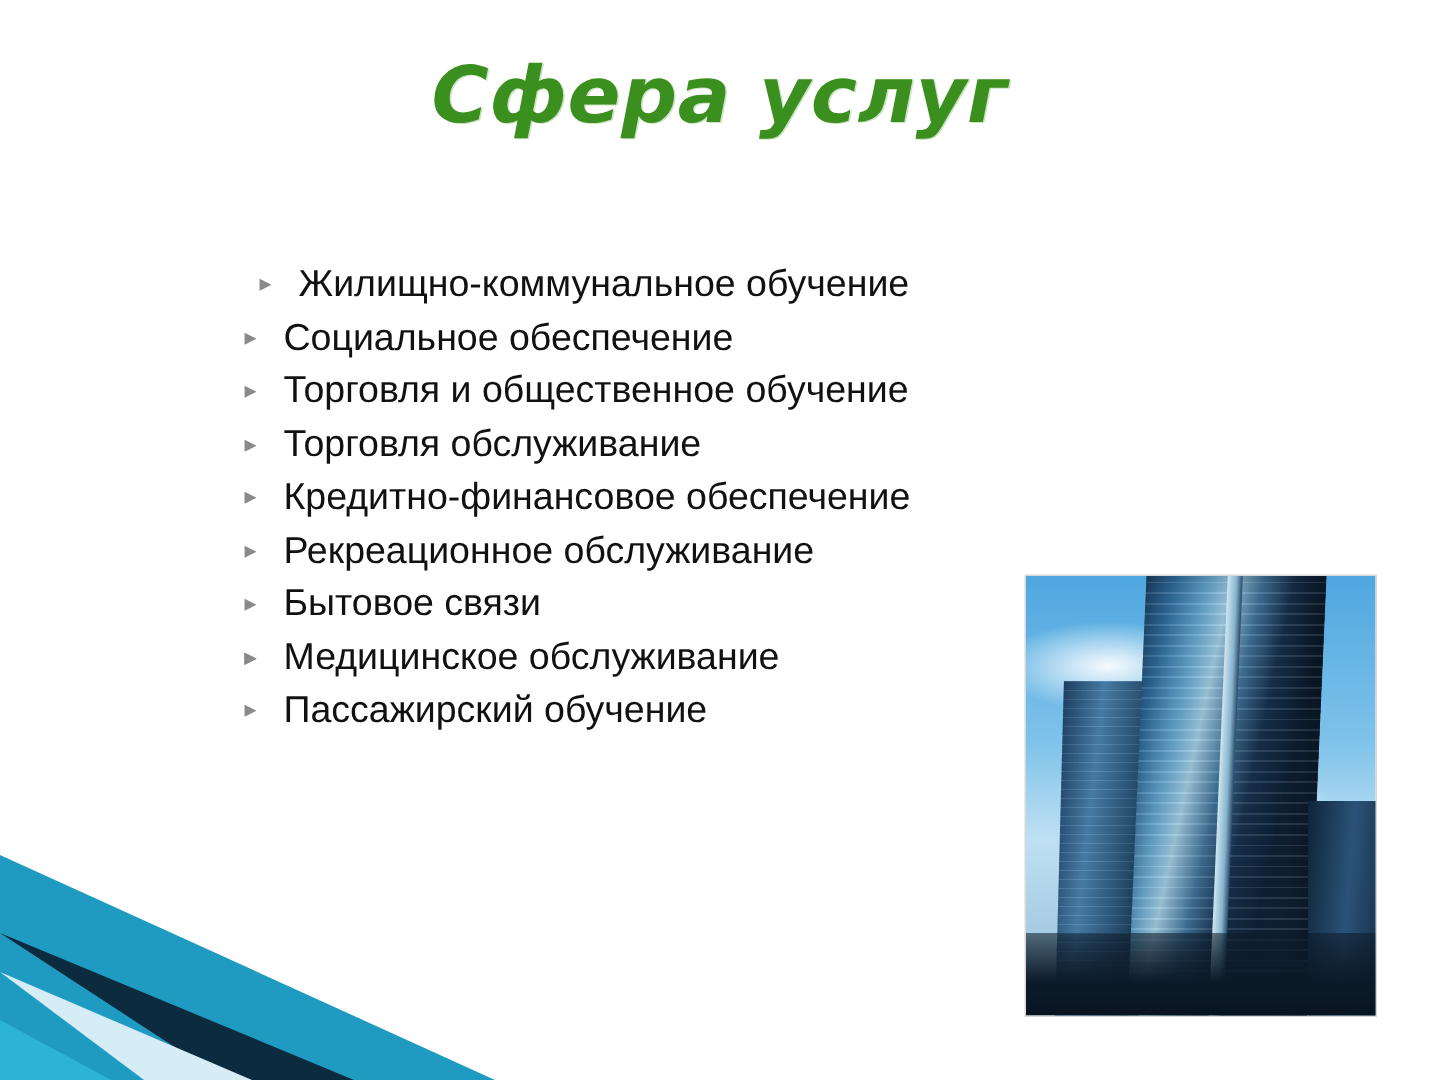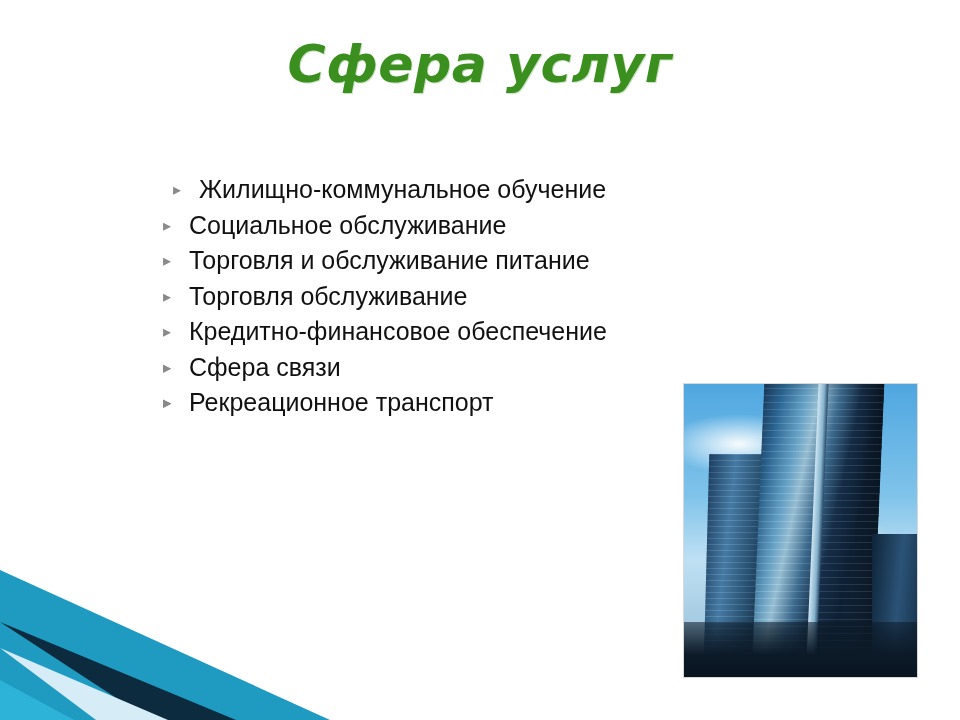--- a/index.html
+++ b/index.html
@@ -186,53 +186,55 @@
 
   <div class="slide-title">Сфера услуг</div>
 
   <ul class="bullet-list">
     <li class="bullet-item first">
       <span class="marker">▸</span>
       <span>Жилищно-коммунальное обучение</span>
     </li>
     <li class="bullet-item">
       <span class="marker">▸</span>
-      <span>Социальное обслуживание</span>
-    </li>
-    <li class="bullet-item">
-      <span class="marker">▸</span>
-      <span>Торговля и обслуживание питание</span>
+      <span>Социальное обеспечение</span>
+    </li>
+    <li class="bullet-item">
+      <span class="marker">▸</span>
+      <span>Торговля и общественное обучение</span>
     </li>
     <li class="bullet-item">
       <span class="marker">▸</span>
       <span>Торговля обслуживание</span>
     </li>
     <li class="bullet-item">
       <span class="marker">▸</span>
       <span>Кредитно-финансовое обеспечение</span>
     </li>
     <li class="bullet-item">
       <span class="marker">▸</span>
-    </li>
-    <li class="bullet-item">
-      <span class="marker">▸</span>
-      <span>Сфера связи</span>
-    </li>
-    <li class="bullet-item">
-      <span class="marker">▸</span>
-    </li>
-    <li class="bullet-item">
-      <span class="marker">▸</span>
-    </li>
-    <li class="bullet-item">
-      <span class="marker">▸</span>
-    </li>
-    <li class="bullet-item">
-      <span class="marker">▸</span>
-      <span>Рекреационное транспорт</span>
+      <span>Рекреационное обслуживание</span>
+    </li>
+    <li class="bullet-item">
+      <span class="marker">▸</span>
+      <span>Бытовое связи</span>
+    </li>
+    <li class="bullet-item">
+      <span class="marker">▸</span>
+    </li>
+    <li class="bullet-item">
+      <span class="marker">▸</span>
+    </li>
+    <li class="bullet-item">
+      <span class="marker">▸</span>
+      <span>Медицинское обслуживание</span>
+    </li>
+    <li class="bullet-item">
+      <span class="marker">▸</span>
+      <span>Пассажирский обучение</span>
     </li>
   </ul>
 
   <div class="photo" title="">
     <div class="sky-cloud1"></div>
     <div class="sky-cloud2"></div>
     <div class="tower-left"></div>
     <div class="tower-main"></div>
     <div class="tower-edge"></div>
     <div class="tower-right"></div>

